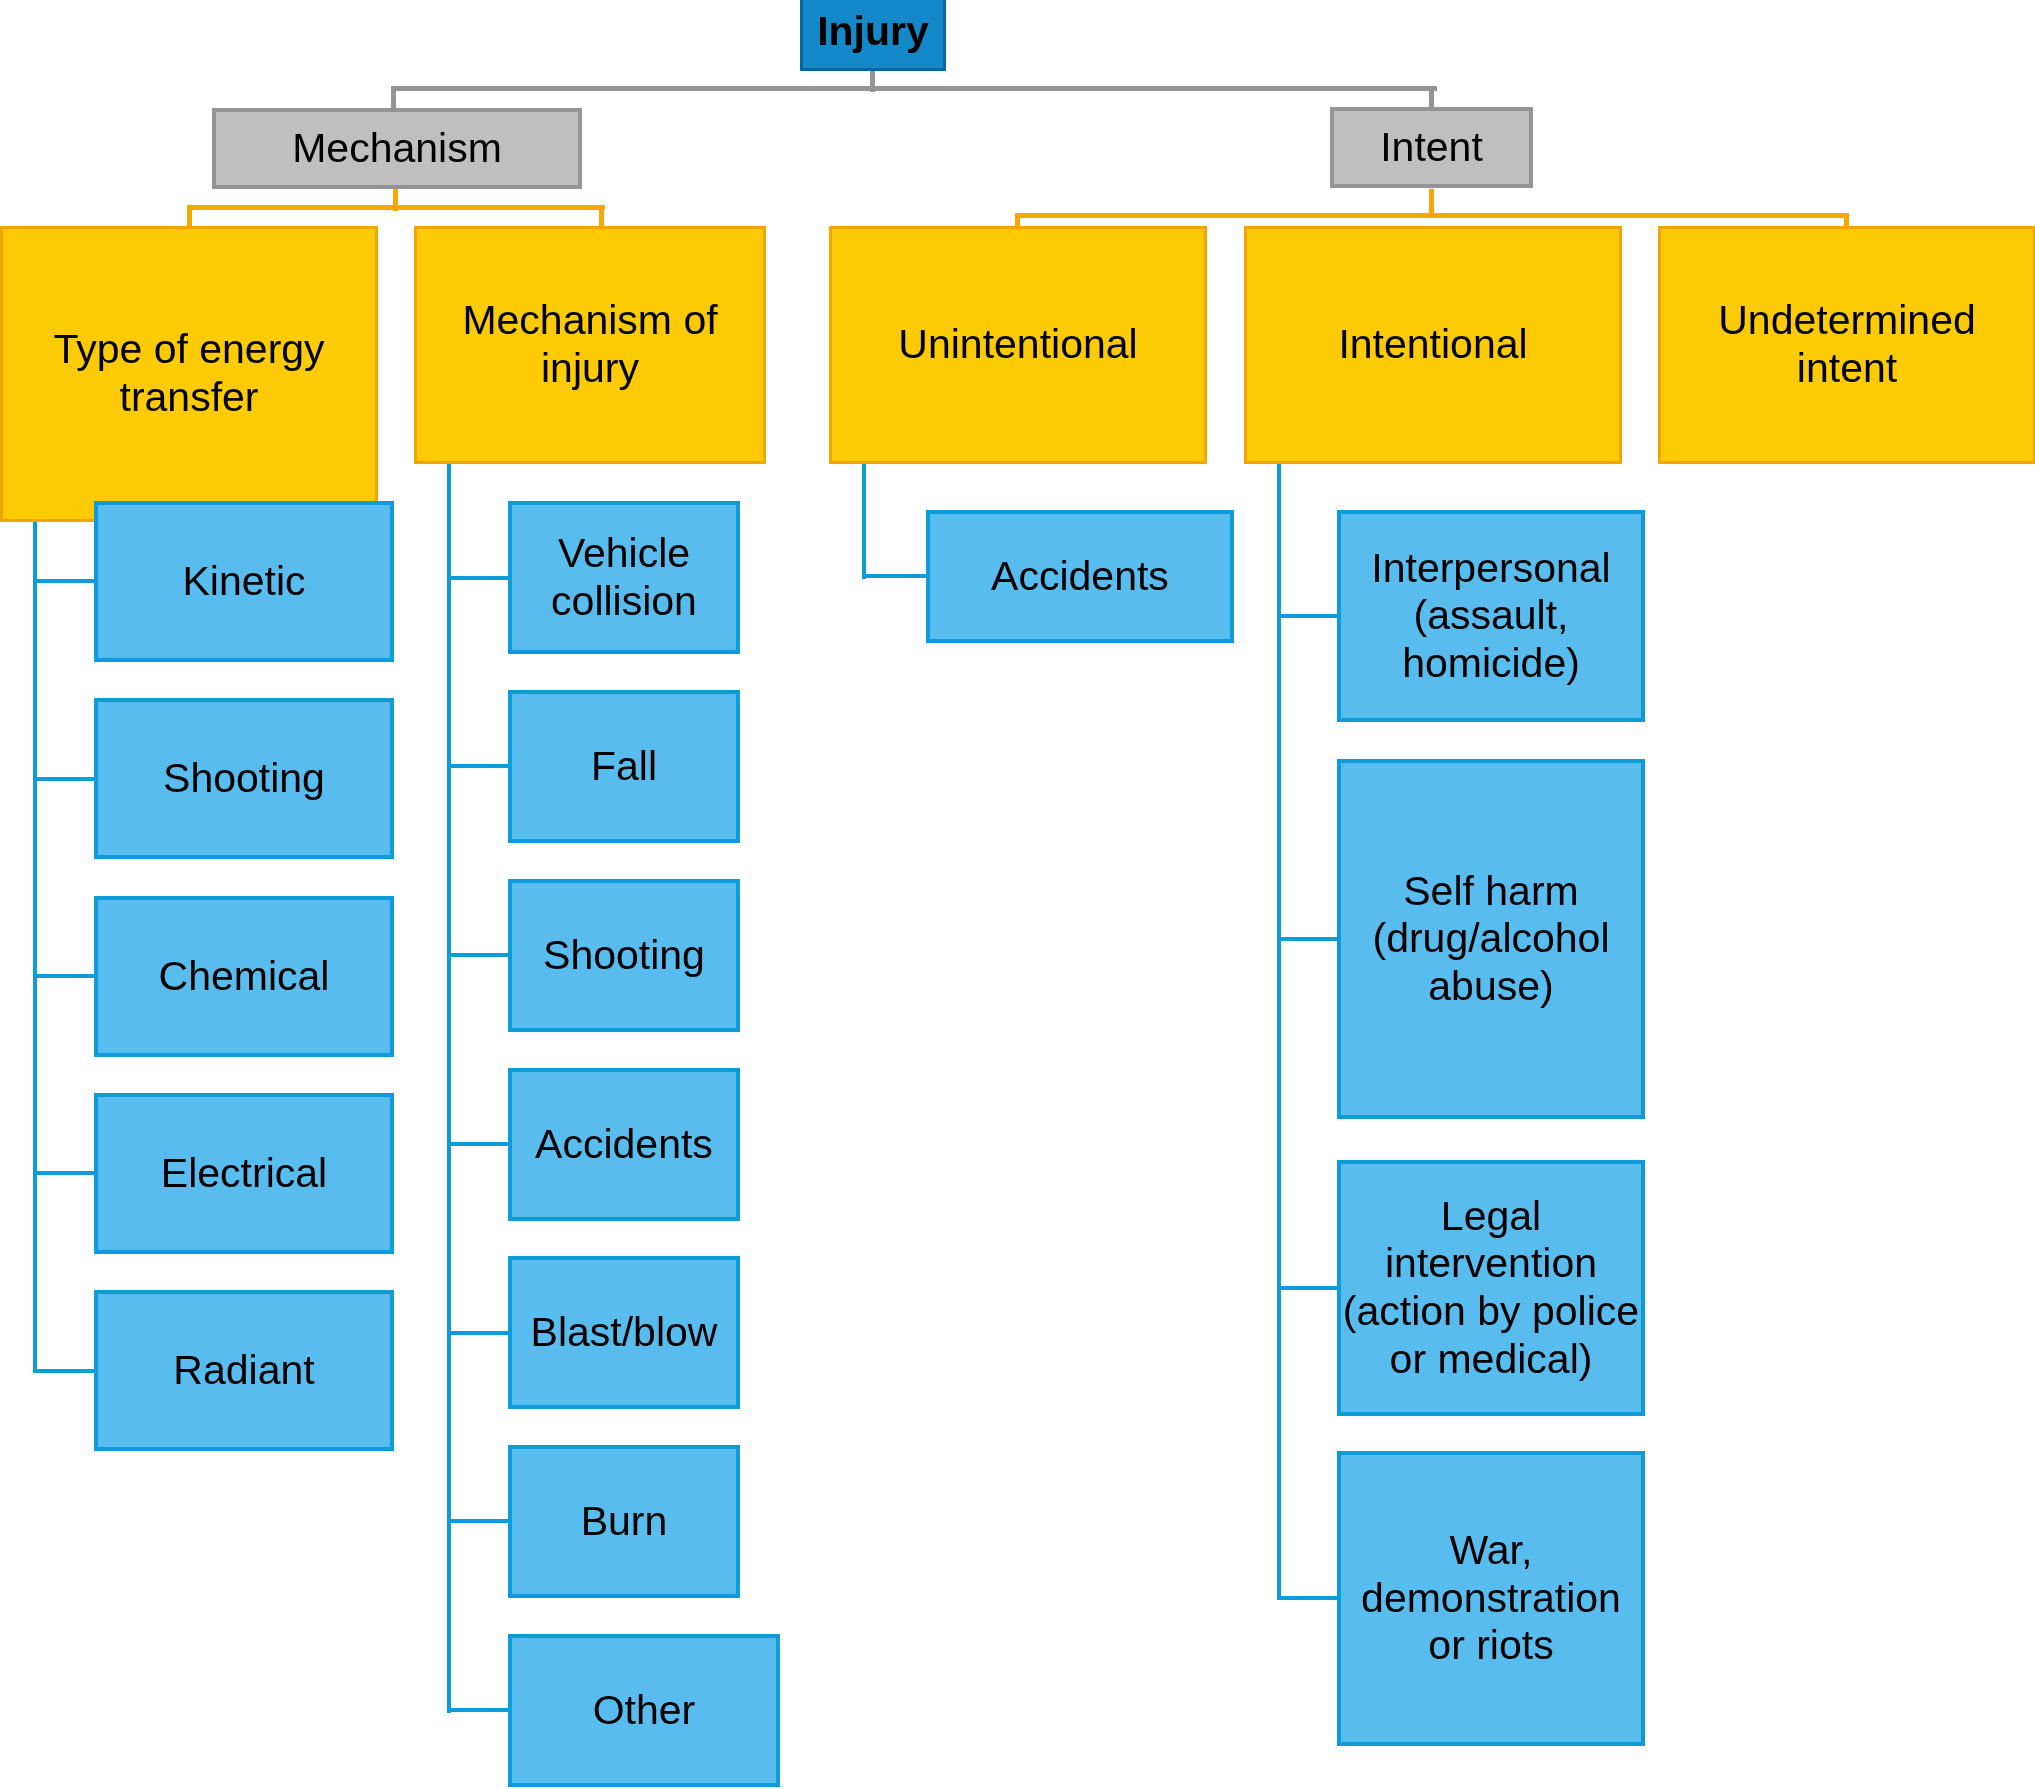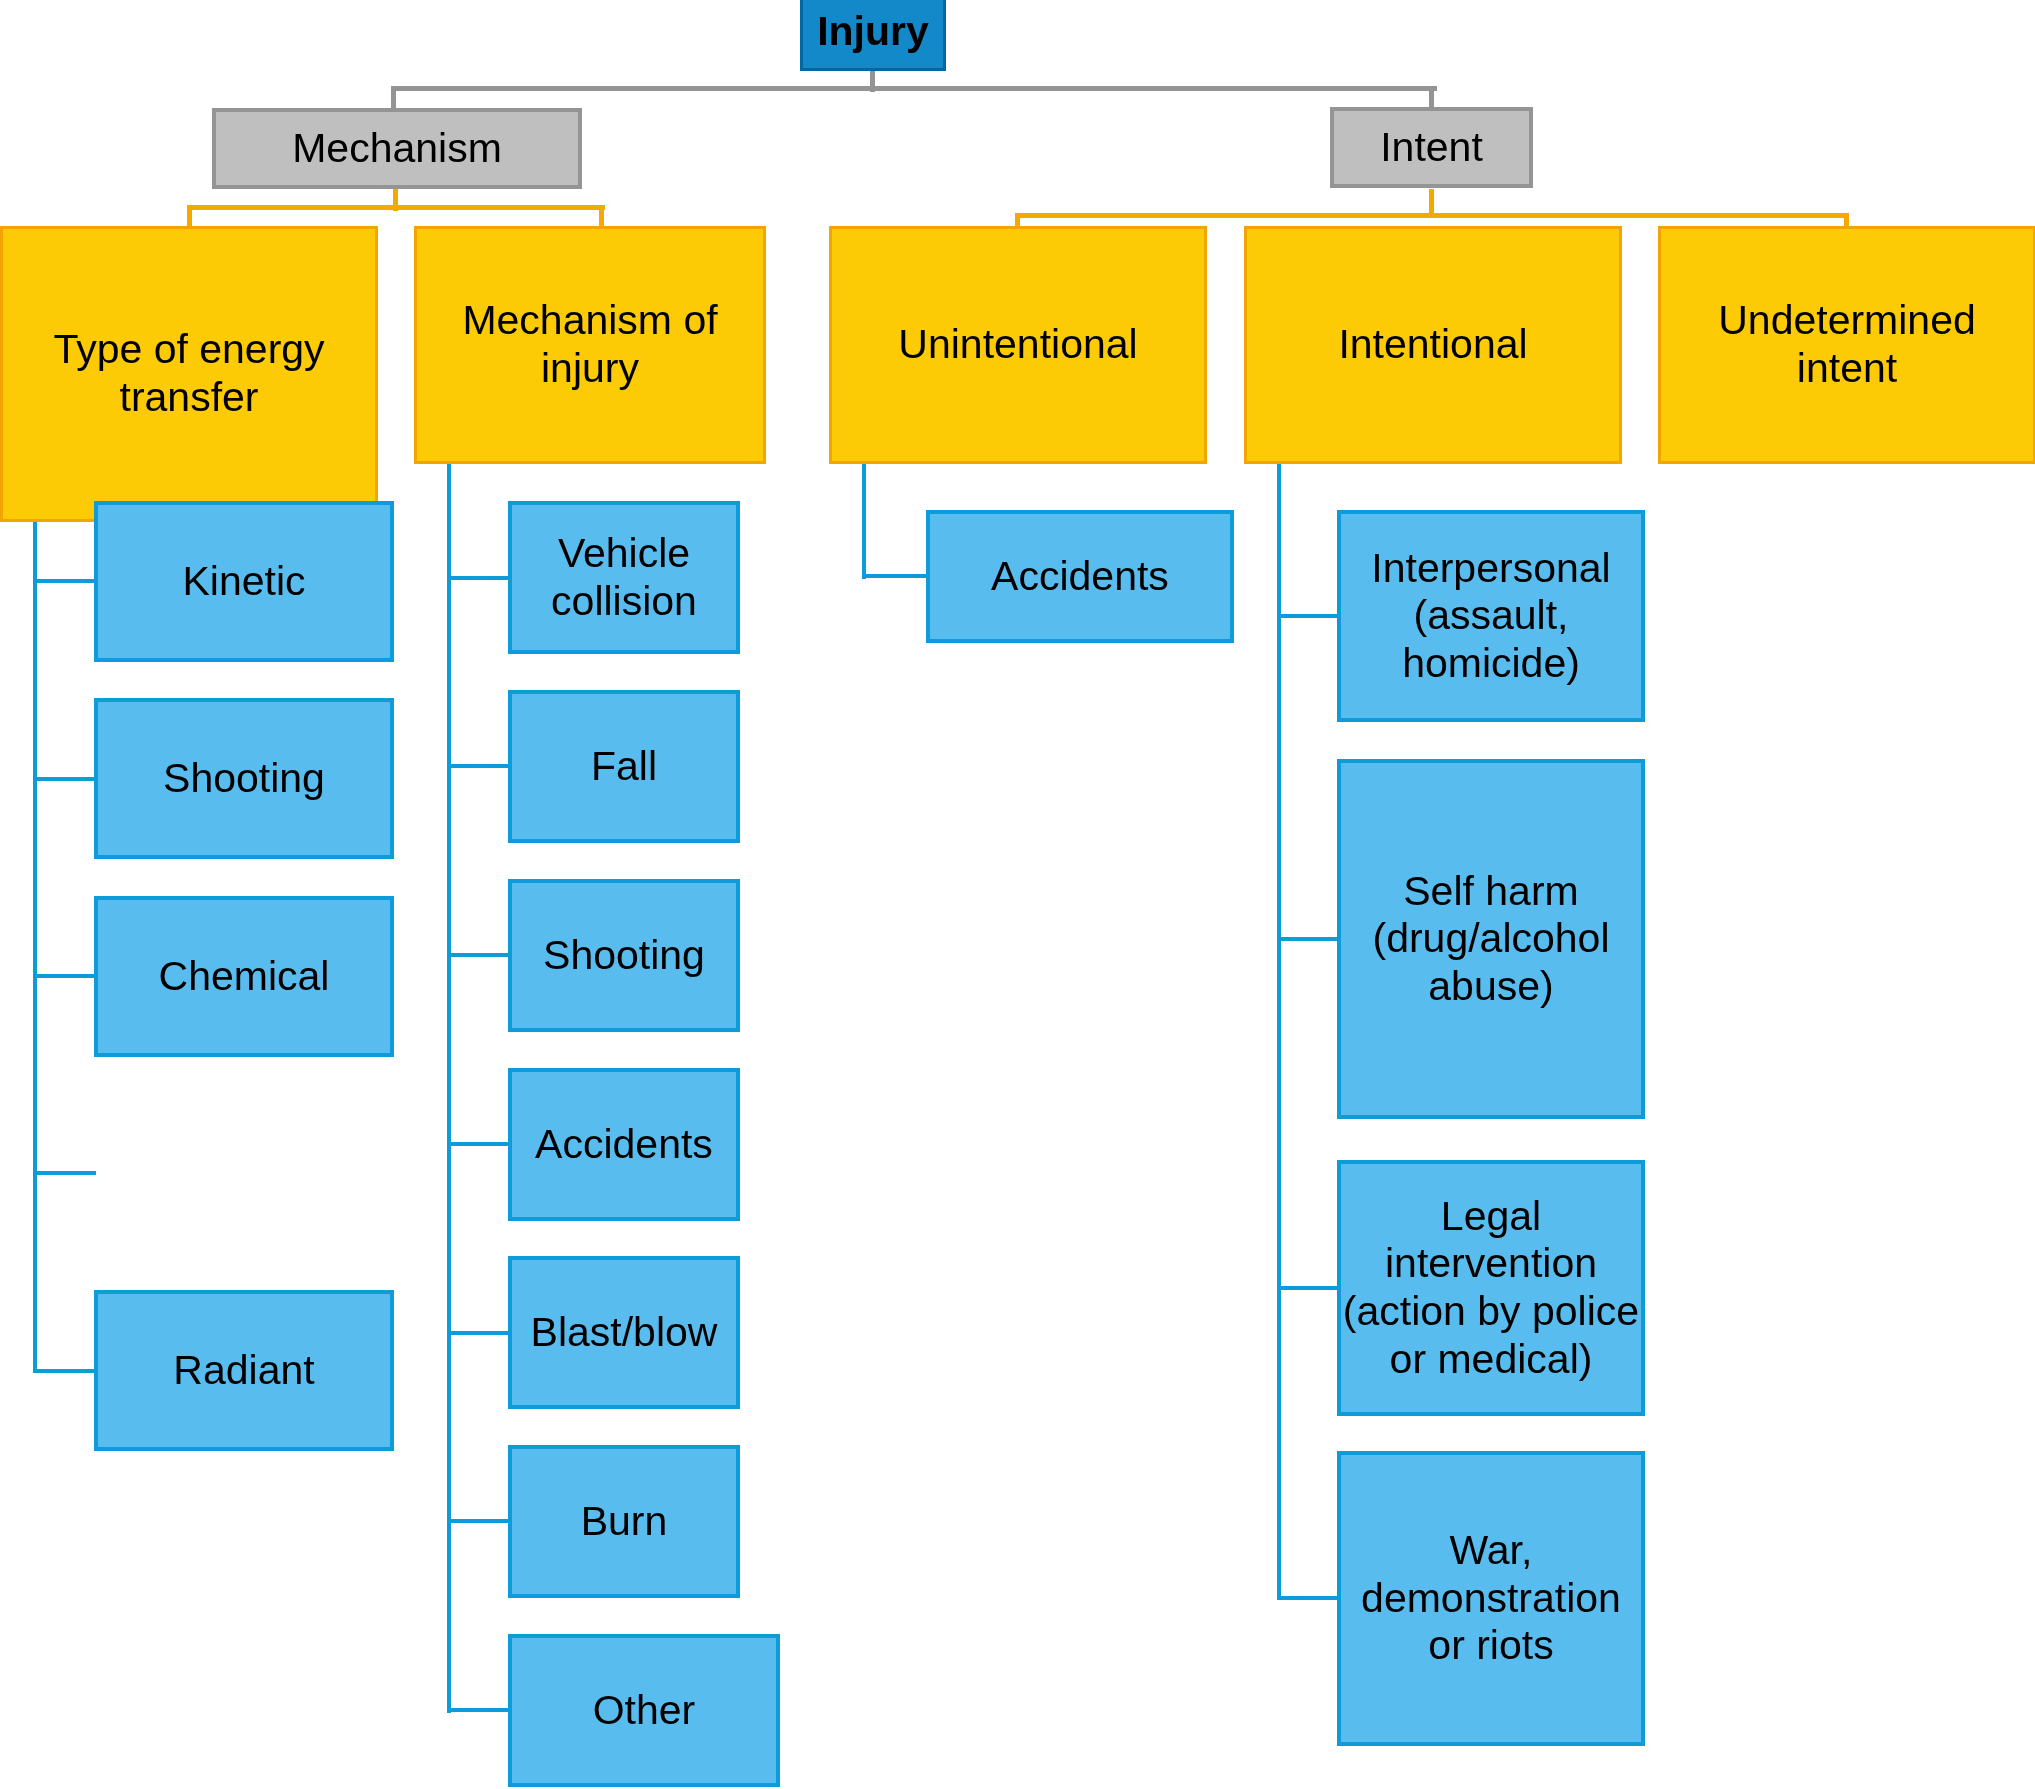--- a/index.html
+++ b/index.html
@@ -85,20 +85,23 @@
     </div>
   <div class="node leaf" style="left:94px;top:501px;width:300px;height:161px">
       <span>Kinetic</span>
     </div>
   <div class="node leaf" style="left:94px;top:698px;width:300px;height:161px">
       <span>Shooting</span>
     </div>
   <div class="node leaf" style="left:94px;top:896px;width:300px;height:161px">
       <span>Chemical</span>
     </div>
+  <div class="node leaf" style="left:94px;top:1093px;width:300px;height:161px">
+      <span>Electrical</span>
+    </div>
   <div class="node leaf" style="left:94px;top:1290px;width:300px;height:161px">
       <span>Radiant</span>
     </div>
   <div class="node leaf" style="left:508px;top:501px;width:232px;height:153px">
       <span>Vehicle<br>collision</span>
     </div>
   <div class="node leaf" style="left:508px;top:690px;width:232px;height:153px">
       <span>Fall</span>
     </div>
   <div class="node leaf" style="left:508px;top:879px;width:232px;height:153px">

